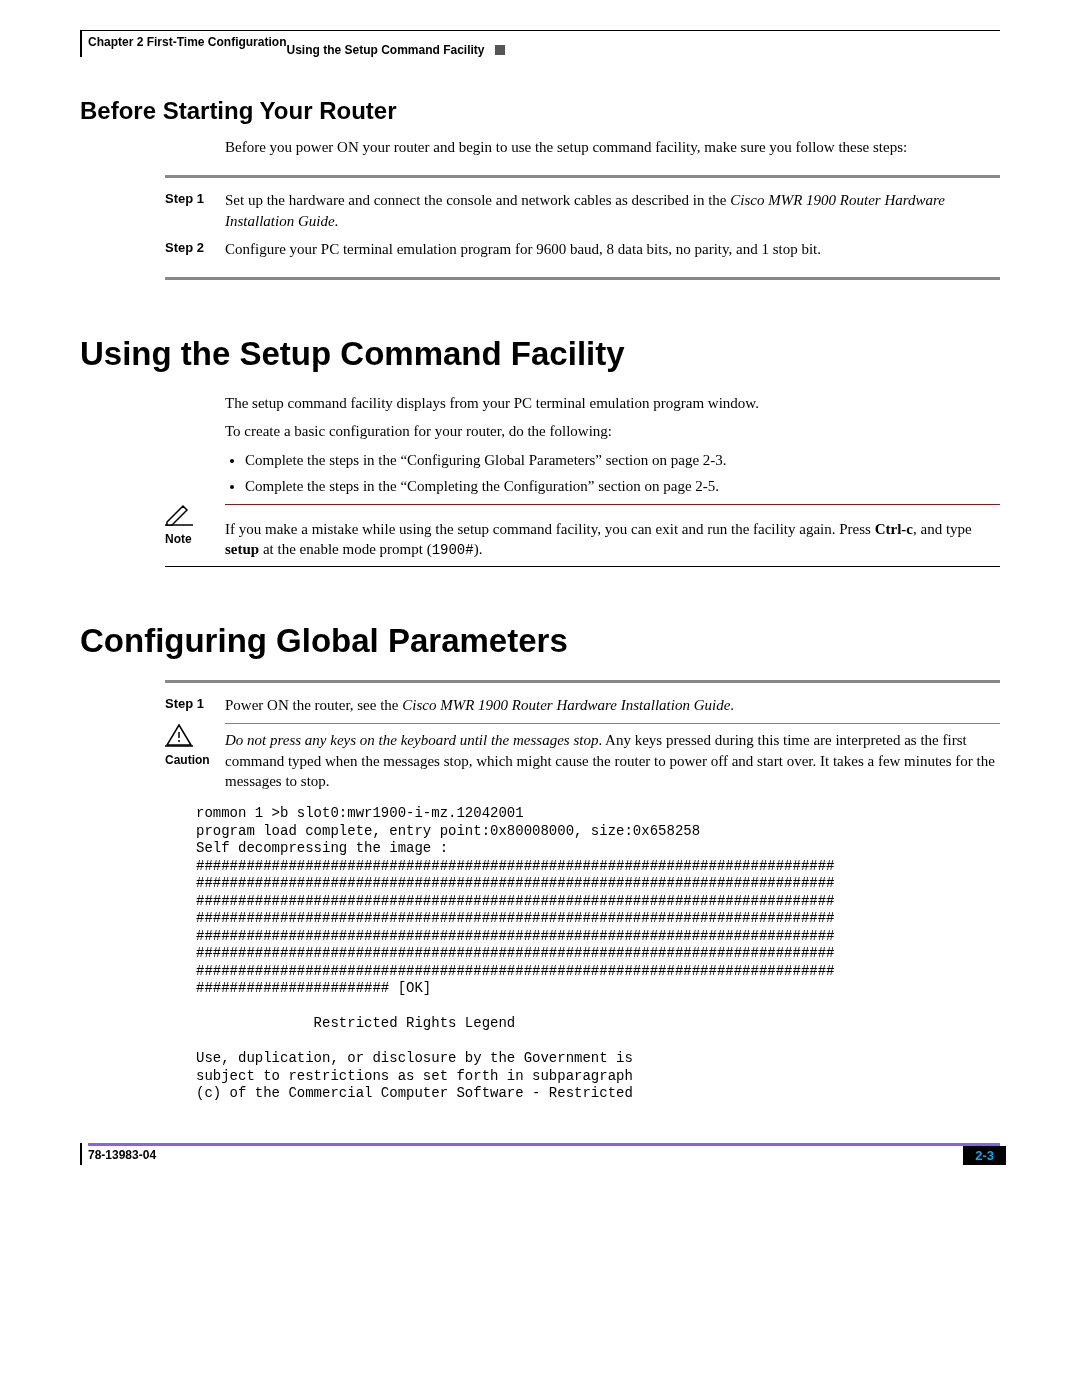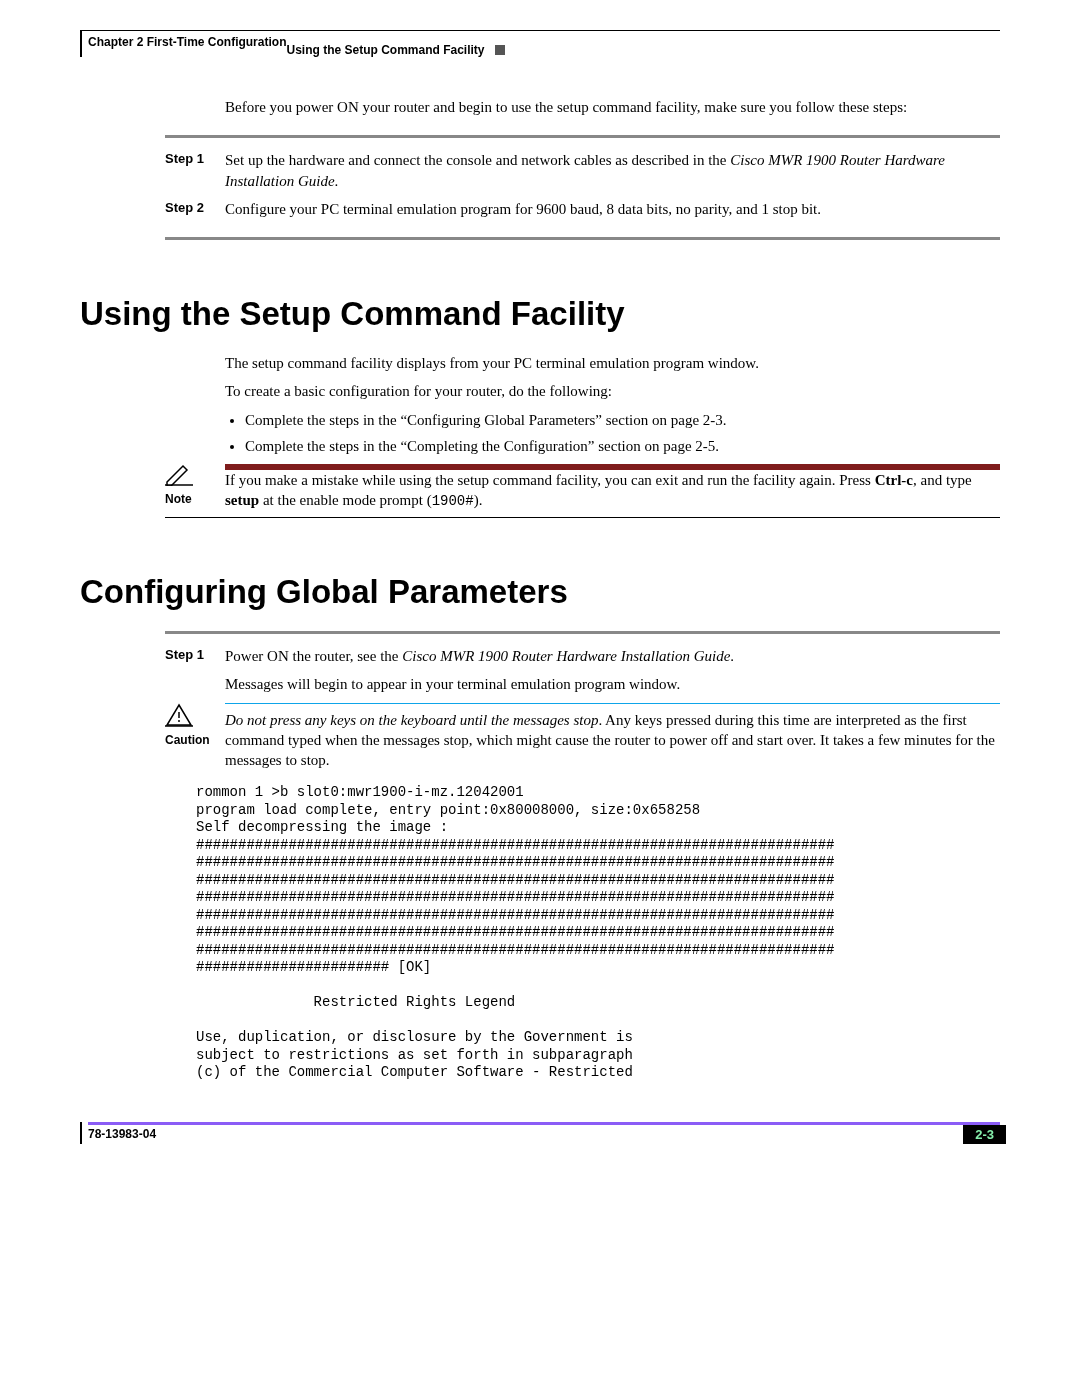--- a/index.html
+++ b/index.html
@@ -156,21 +156,21 @@
     padding-right: 4px;
     padding-bottom: 2px;
   }
   .foot-left {
     font-family: Arial, Helvetica, sans-serif;
     font-size: 12px;
     font-weight: bold;
   }
   .foot-page {
     background: #000;
-    color: #86efac;
+    color: #0ea5e9;
     font-family: Arial, Helvetica, sans-serif;
     font-size: 13px;
     font-weight: bold;
     padding: 2px 12px;
     margin-right: -6px;
   }
   .footer-bottom {
     display:flex;
     justify-content: space-between;
     align-items: center;
@@ -192,20 +192,21 @@
 <div class="page">
 
   <div class="header">
     <div class="header-top">Chapter 2      First-Time Configuration</div>
     <div class="header-right">
       <span>Using the Setup Command Facility</span>
       <span class="header-right-mark"></span>
     </div>
   </div>
 
+  <div class="h2">Before Starting Your Router</div>
   <div class="body-text">Before you power ON your router and begin to use the setup command facility, make sure you follow these steps:</div>
 
   <hr class="hr-thick">
 
   <div class="step-block">
     <div class="step-row">
       <div class="step-label">Step 1</div>
       <div class="step-body">
         <span>Set up the hardware and connect the console and network cables as described in the </span><span class="ital">Cisco MWR 1900 Router Hardware Installation Guide</span><span>.</span>
       </div>
@@ -232,36 +233,35 @@
   </ul>
 
   <div class="note-block">
     <div class="note-icon-col">
       <svg class="icon-svg" width="28" height="22" viewBox="0 0 28 22">
         <path d="M2 18 L18 2 L22 6 L6 22 L2 22 Z" fill="none" stroke="#000" stroke-width="1.5"></path>
         <line x1="0" y1="21" x2="28" y2="21" stroke="#000" stroke-width="1.5"></line>
       </svg><br>
       <span class="note-label">Note</span>
     </div>
-    <div class="note-body" style="border-top:6px solid #7f1d1d; padding-top:0;">
+    <div class="note-body" style="border-top:1px solid #7f1d1d; padding-top:14px;">
       <span>If you make a mistake while using the setup command facility, you can exit and run the facility again. Press </span><span class="bold">Ctrl-c</span><span>, and type </span><span class="bold">setup</span><span> at the enable mode prompt (</span><span class="tt">1900#</span><span>).</span>
     </div>
   </div>
   <hr class="hr-thin">
 
   <div class="h1">Configuring Global Parameters</div>
 
   <hr class="hr-thick">
 
   <div class="step-block">
     <div class="step-row">
       <div class="step-label">Step 1</div>
       <div class="step-body">
         <span>Power ON the router, see the </span><span class="ital">Cisco MWR 1900 Router Hardware Installation Guide</span><span>.</span>
-        <div style="margin-top:8px;">Messages will begin to appear in your terminal emulation program window.</div>
       </div>
     </div>
   </div>
 
   <div class="note-block">
     <div class="note-icon-col">
       <svg class="icon-svg" width="28" height="24" viewBox="0 0 28 24">
         <path d="M14 2 L26 22 L2 22 Z" fill="none" stroke="#000" stroke-width="1.5"></path>
         <line x1="14" y1="9" x2="14" y2="15" stroke="#000" stroke-width="1.5"></line>
         <circle cx="14" cy="18" r="1" fill="#000"></circle>

